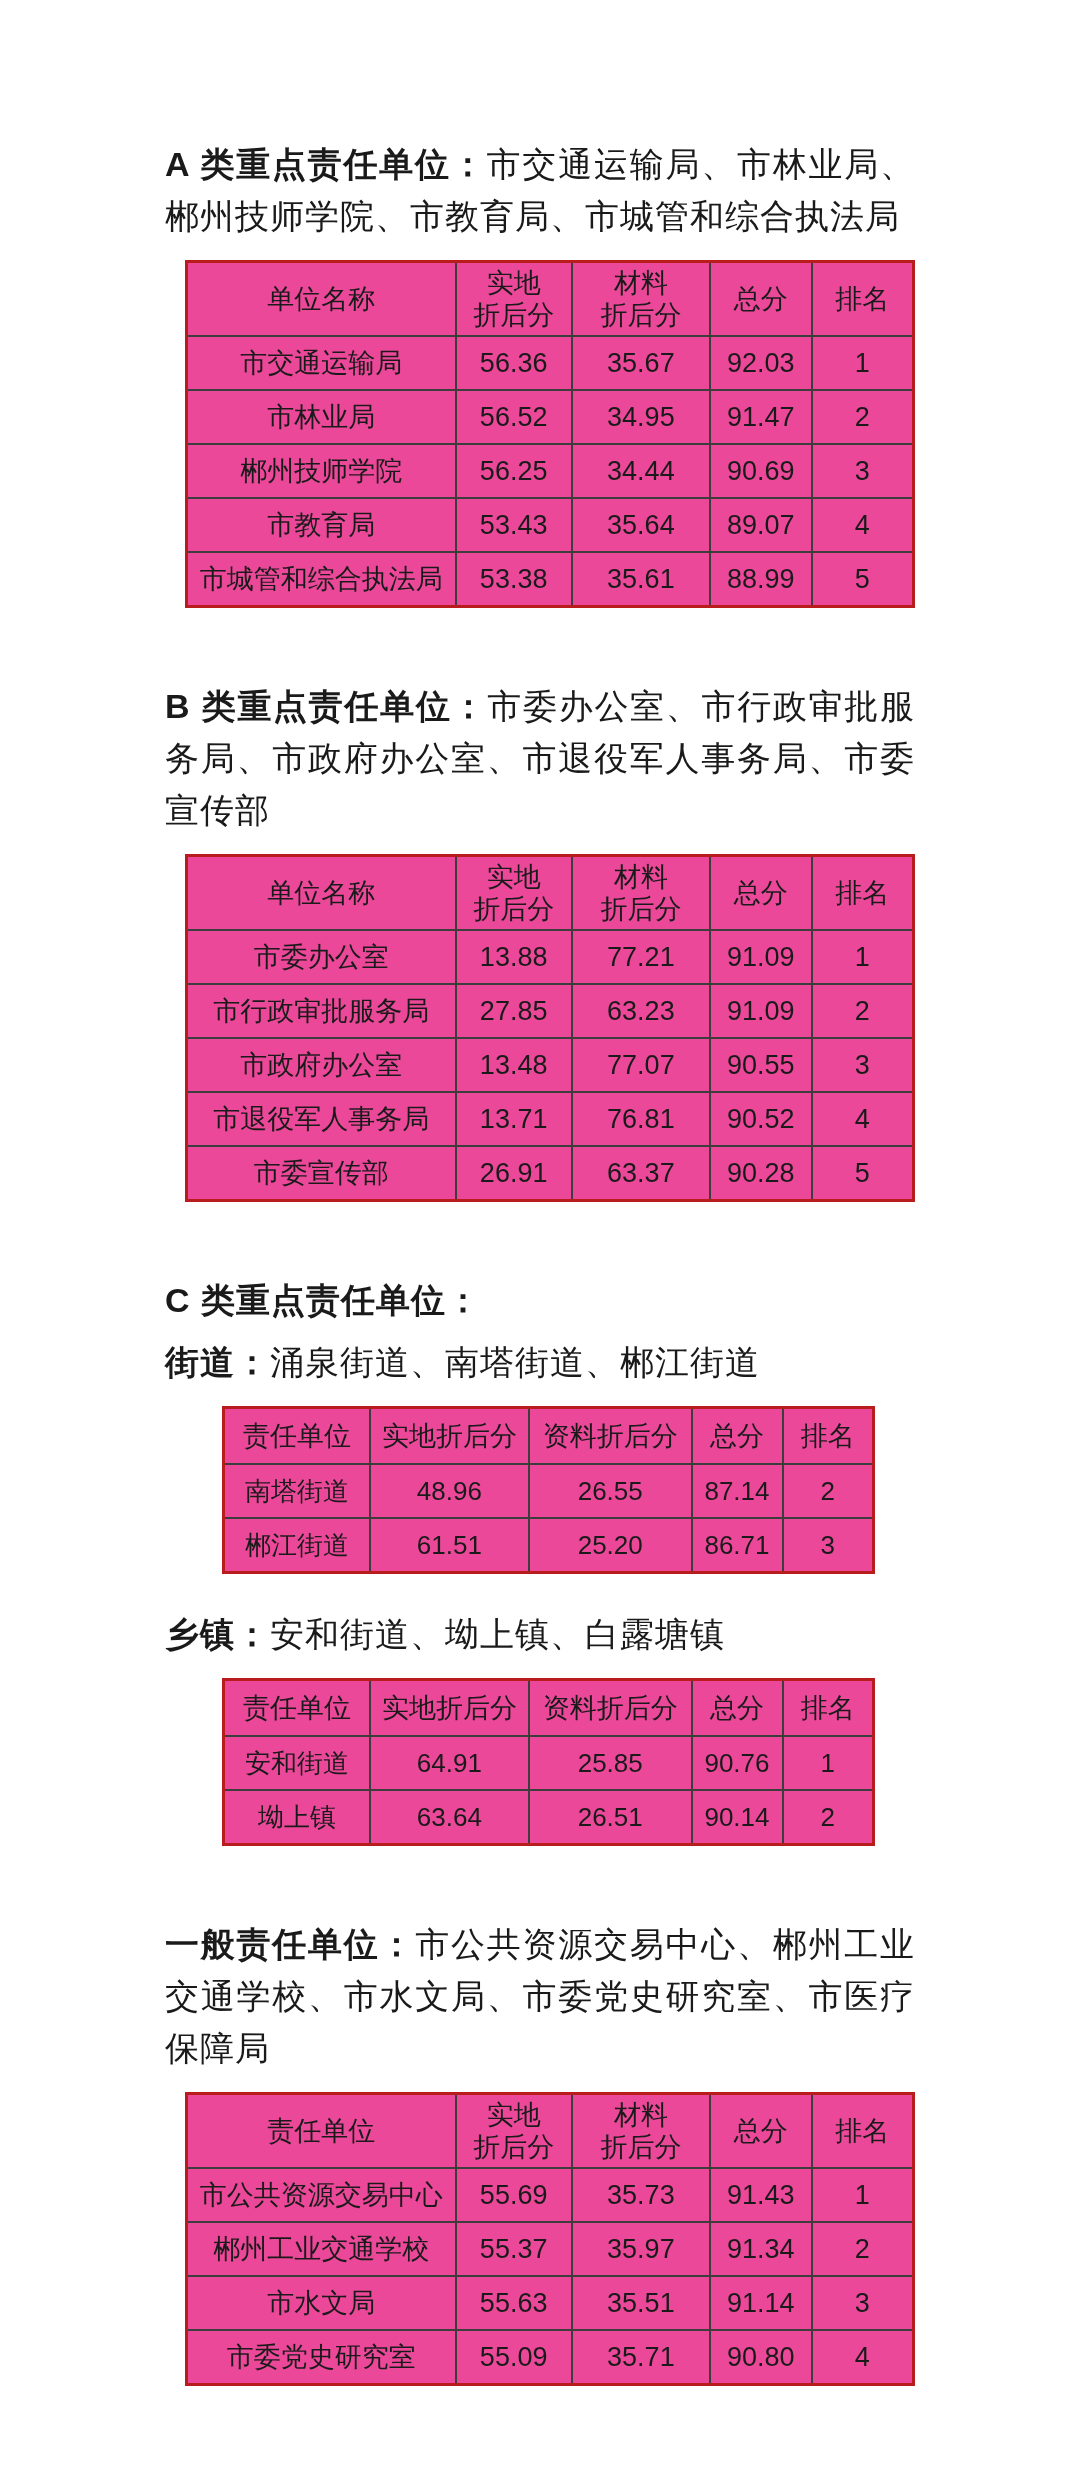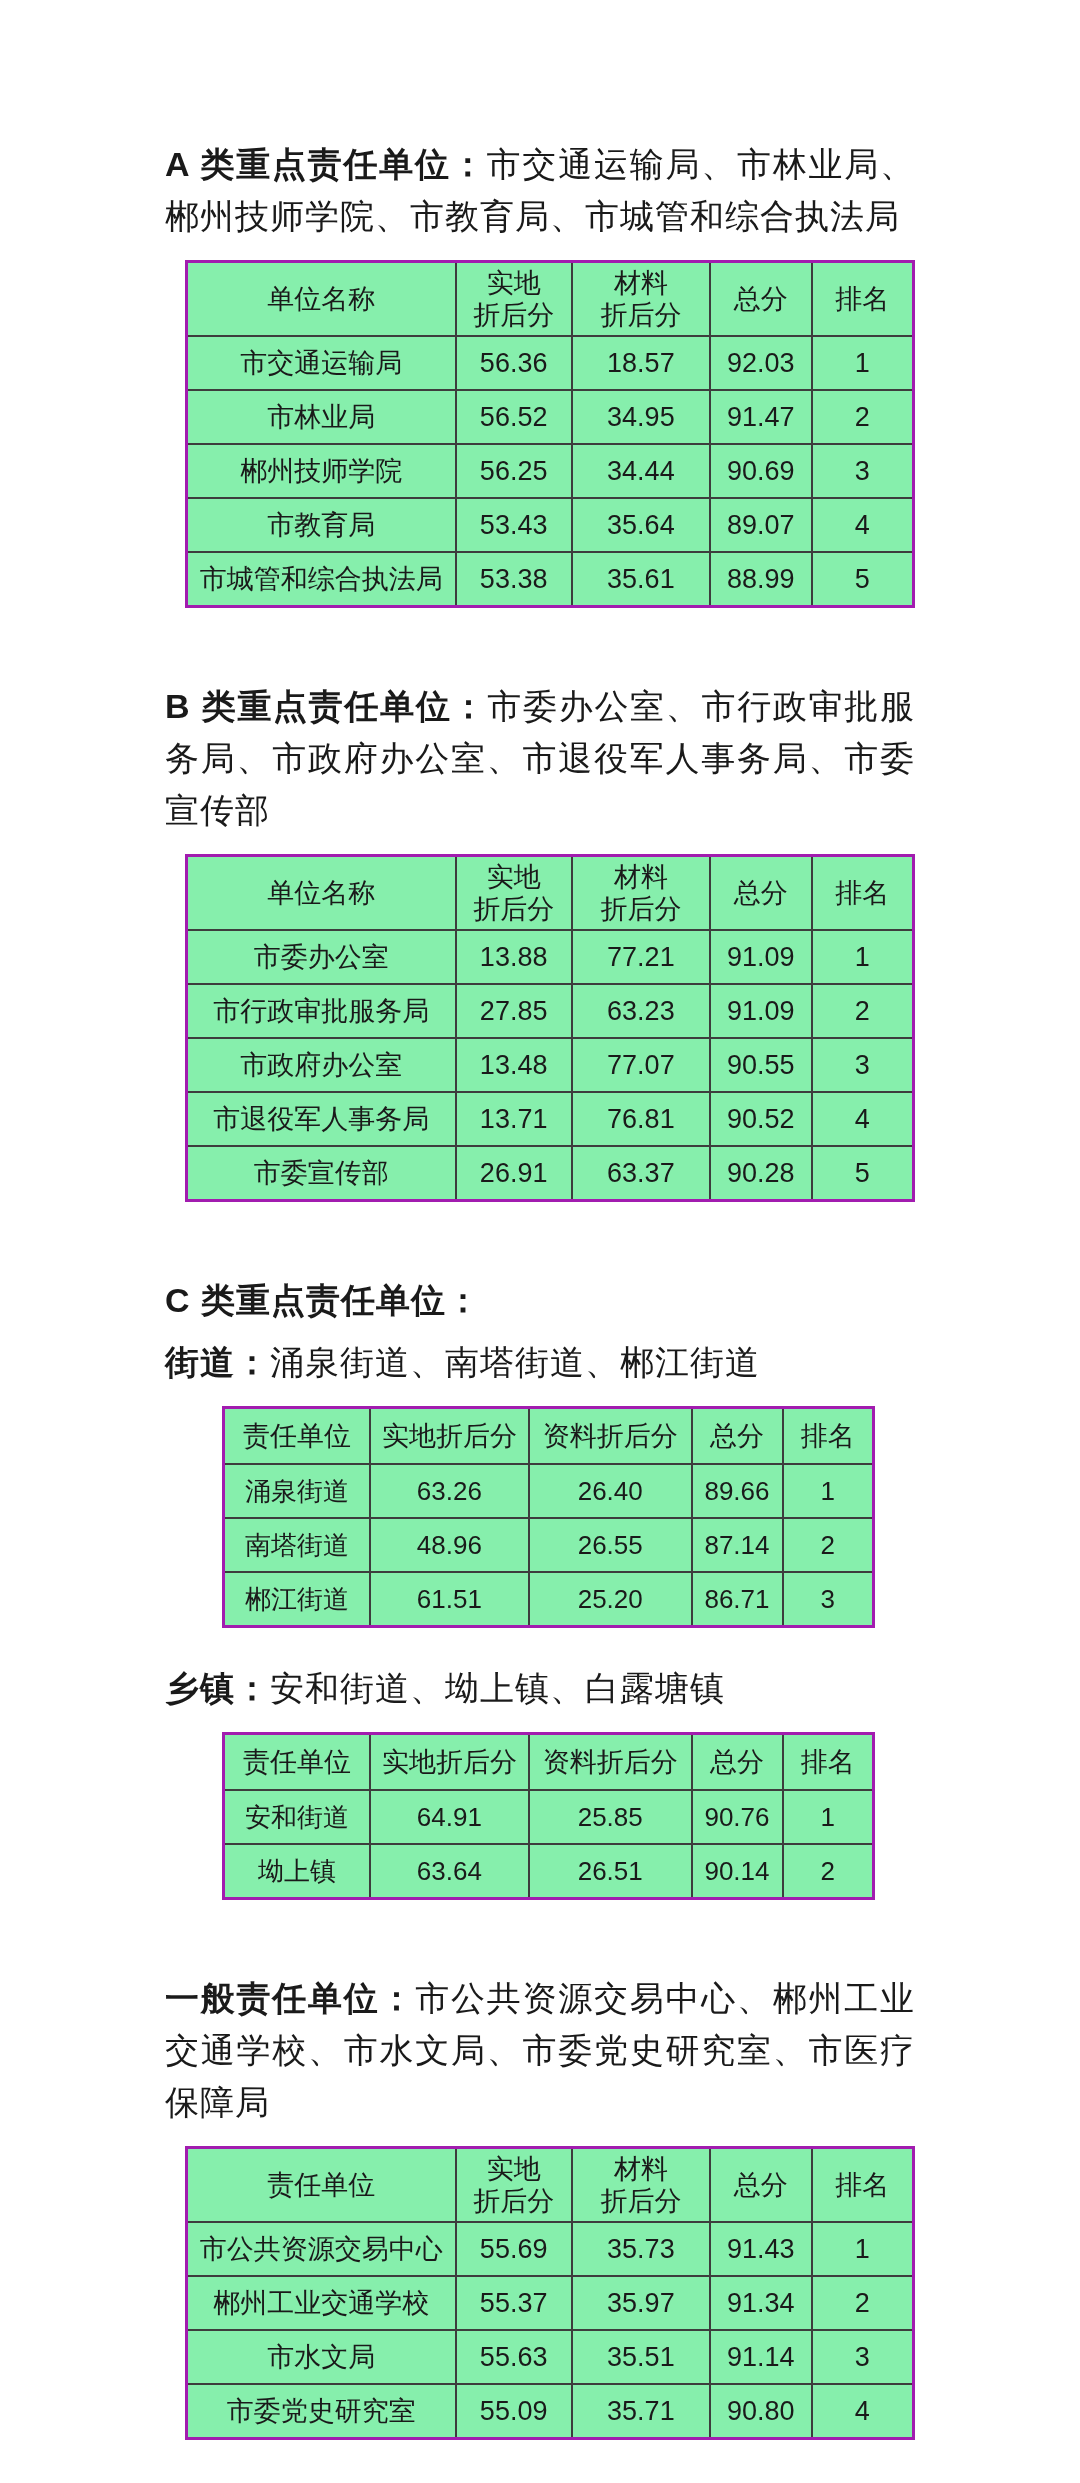--- a/index.html
+++ b/index.html
@@ -15,23 +15,23 @@
   .heading{
     font-size:34px;line-height:52px;letter-spacing:1px;
     text-align:justify;margin:0 0 18px 0;
   }
   .heading .hl{font-weight:bold;}
   .c-title{margin-bottom:10px;}
   .sub-heading{margin-top:0;}
   .sub + .sub{margin-top:34px;}
   table{
     border-collapse:collapse;
-    border:3px solid #a21caf;
+    border:3px solid #b91c1c;
     table-layout:fixed;
-    background:#86efac;
+    background:#ec4899;
   }
   th,td{
     border:2px solid #3d3d3d;
     text-align:center;vertical-align:middle;
     font-weight:normal;
     padding:0 4px;
     overflow:hidden;
   }
   th{white-space:pre-line;}
   
@@ -76,21 +76,21 @@
             <th>材料
 折后分</th>
             <th>总分</th>
             <th>排名</th>
           </tr>
       </thead>
       <tbody>
           <tr>
             <td>市交通运输局</td>
             <td>56.36</td>
-            <td>18.57</td>
+            <td>35.67</td>
             <td>92.03</td>
             <td>1</td>
           </tr>
           <tr>
             <td>市林业局</td>
             <td>56.52</td>
             <td>34.95</td>
             <td>91.47</td>
             <td>2</td>
           </tr>
@@ -196,27 +196,20 @@
         <thead>
           <tr>
               <th>责任单位</th>
               <th>实地折后分</th>
               <th>资料折后分</th>
               <th>总分</th>
               <th>排名</th>
             </tr>
         </thead>
         <tbody>
-            <tr>
-              <td>涌泉街道</td>
-              <td>63.26</td>
-              <td>26.40</td>
-              <td>89.66</td>
-              <td>1</td>
-            </tr>
             <tr>
               <td>南塔街道</td>
               <td>48.96</td>
               <td>26.55</td>
               <td>87.14</td>
               <td>2</td>
             </tr>
             <tr>
               <td>郴江街道</td>
               <td>61.51</td>

